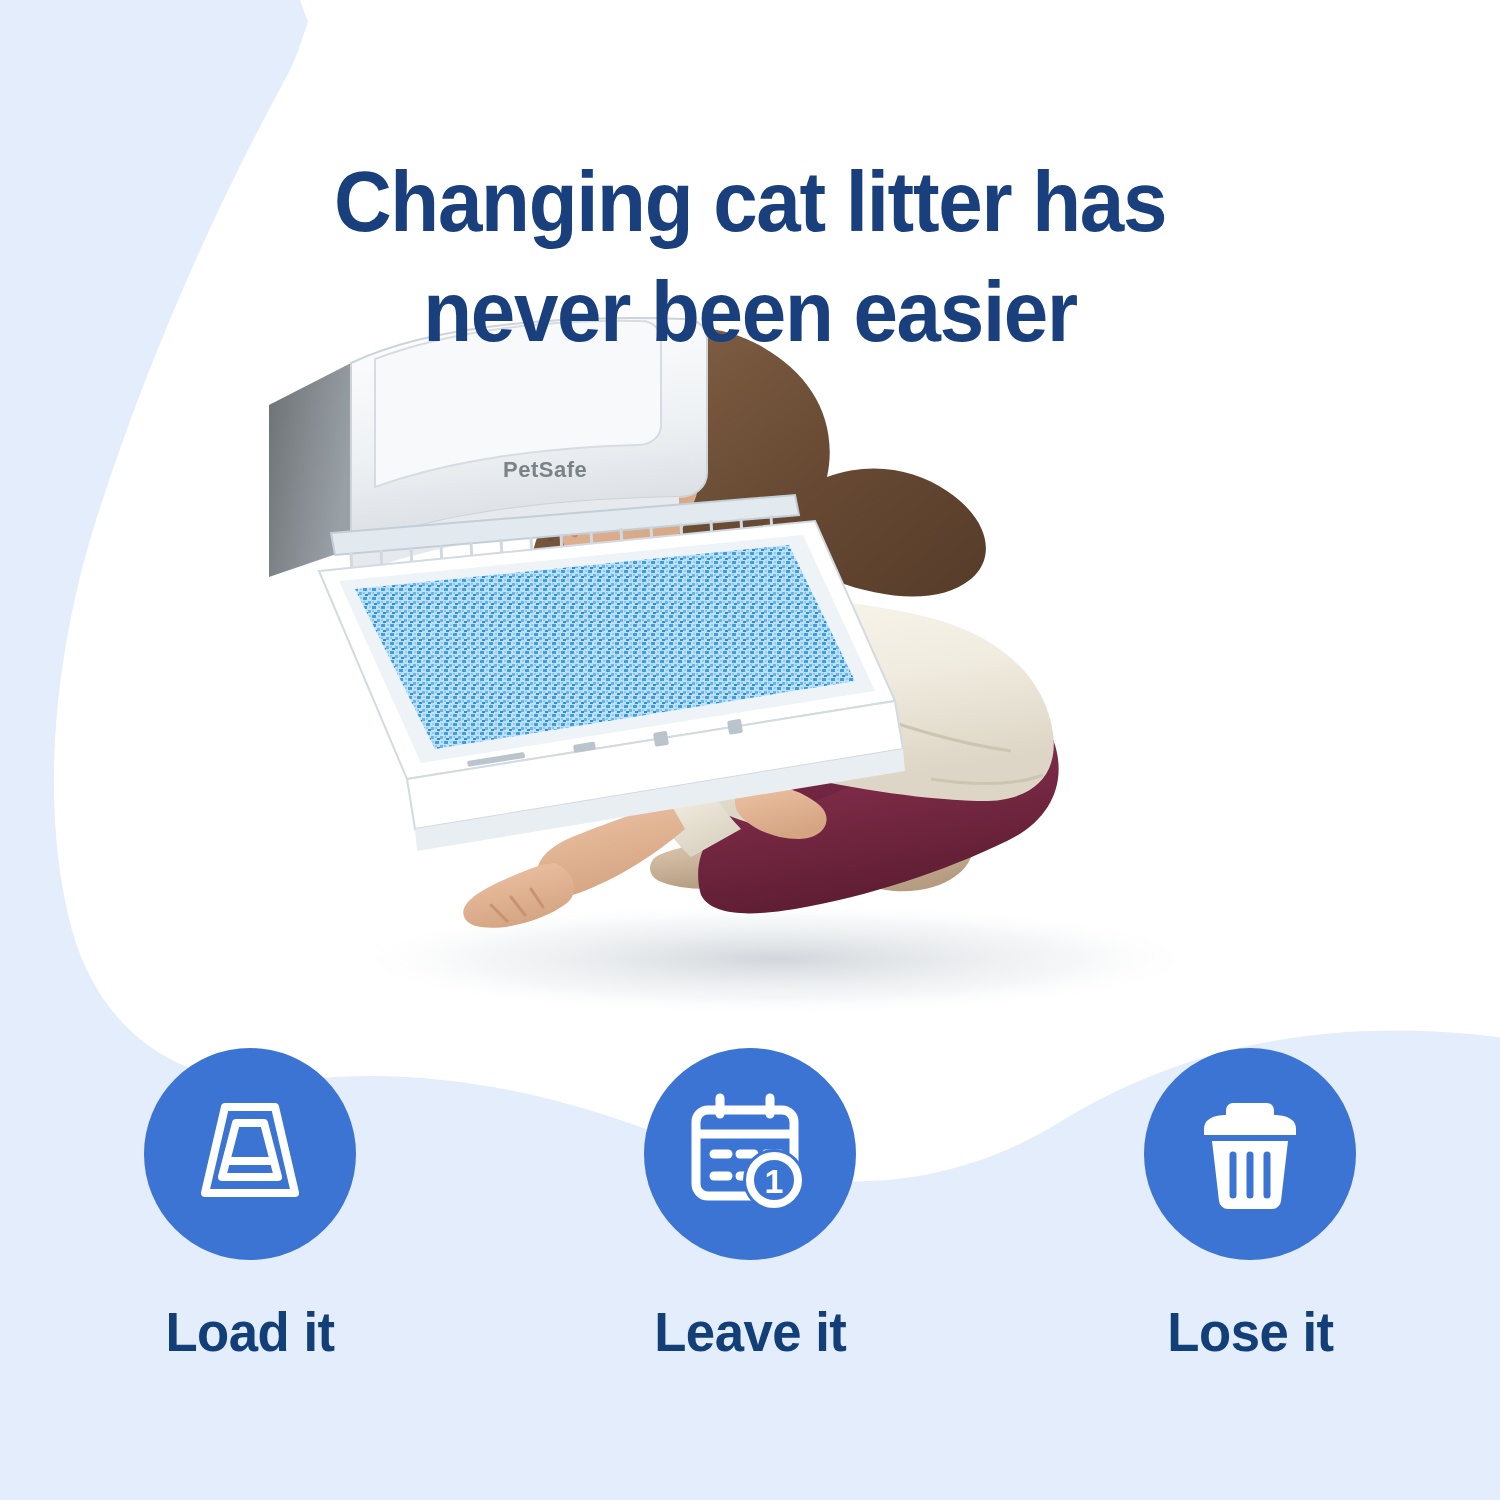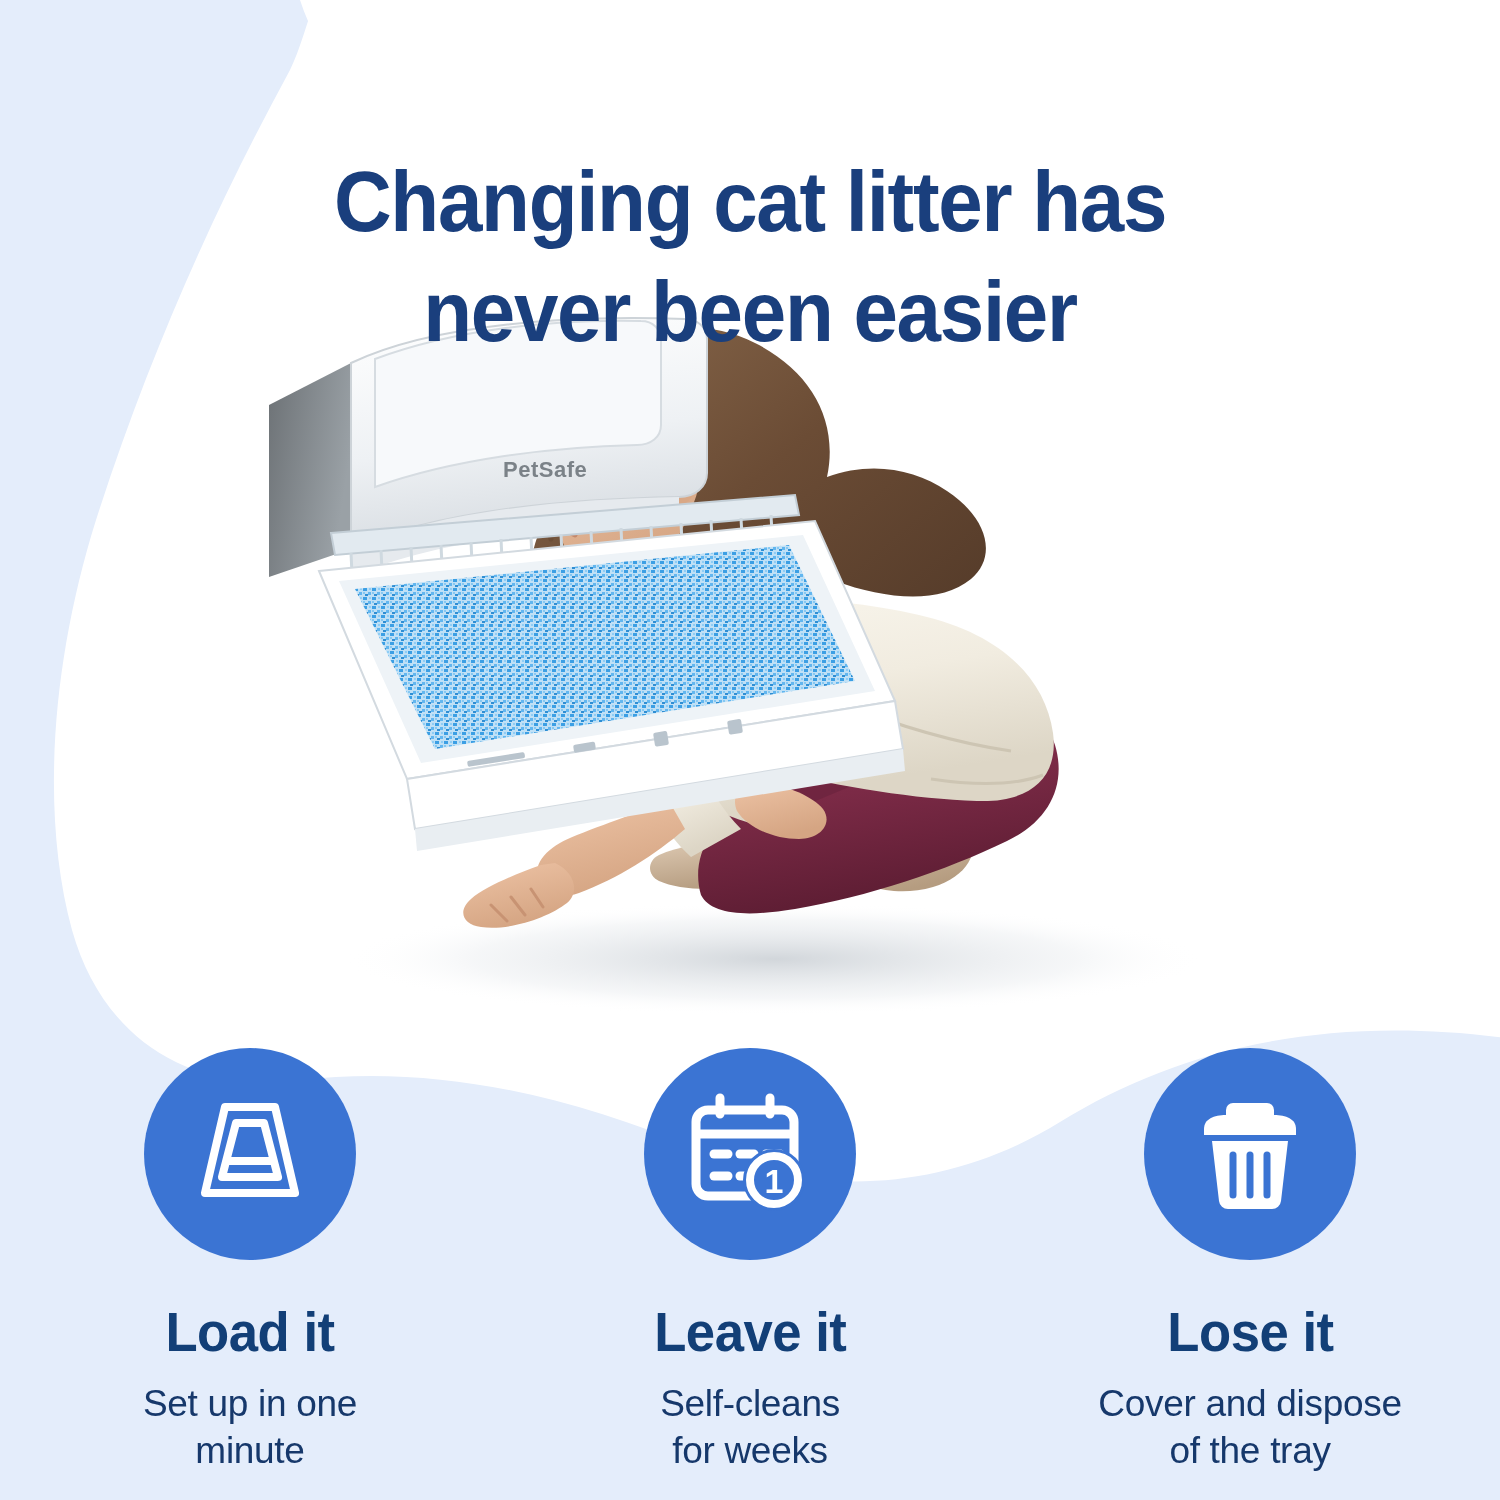--- a/index.html
+++ b/index.html
@@ -297,22 +297,20 @@
 
     <div class="feature">
       <div class="badge">
         <svg width="130" height="130" viewBox="0 0 130 130" aria-hidden="true">
           <path d="M40 18 H90 L110 104 H20 Z" fill="none" stroke="#ffffff" stroke-width="8" stroke-linejoin="round"></path>
           <path d="M51 34 H79 L93 88 H37 Z" fill="none" stroke="#ffffff" stroke-width="8" stroke-linejoin="round"></path>
           <path d="M41 72 H89" stroke="#ffffff" stroke-width="8" stroke-linecap="butt"></path>
         </svg>
       </div>
       <div class="f-title">Load it</div>
-      <div class="f-sub">Set up in one
-minute</div>
     </div>
 
     <div class="feature">
       <div class="badge">
         <svg width="132" height="132" viewBox="0 0 132 132" aria-hidden="true">
 
           <rect x="12" y="22" width="98" height="86" rx="12" fill="none" stroke="#ffffff" stroke-width="9"></rect>
           <path d="M12 46 H110" stroke="#ffffff" stroke-width="9"></path>
 
           <path d="M36 10 V26 M86 10 V26" stroke="#ffffff" stroke-width="9" stroke-linecap="round"></path>
@@ -324,40 +322,36 @@
             <path d="M30 88 H44"></path>
               <path d="M56 88 H70"></path>
           </g>
 
           <circle cx="90" cy="92" r="31" fill="#3b74d3"></circle>
           <circle cx="90" cy="92" r="24" fill="none" stroke="#ffffff" stroke-width="8"></circle>
           <text x="90" y="105" text-anchor="middle" fill="#ffffff" font-family="Liberation Sans, sans-serif" font-size="34" font-weight="bold">1</text>
         </svg>
       </div>
       <div class="f-title">Leave it</div>
-      <div class="f-sub">Self-cleans
-for weeks</div>
     </div>
 
     <div class="feature">
       <div class="badge">
         <svg width="124" height="130" viewBox="0 0 124 130" aria-hidden="true">
 
           <path d="M45 14 H79 A7 7 0 0 1 86 21 V26 H38 V21 A7 7 0 0 1 45 14 Z" fill="#ffffff"></path>
 
           <path d="M16 40 C16 30 26 26 38 26 H86 C98 26 108 30 108 40 L108 46 H16 Z" fill="#ffffff"></path>
 
           <path d="M24 52 H100 L93 112 A9 9 0 0 1 84 120 H40 A9 9 0 0 1 31 112 Z" fill="#ffffff"></path>
 
           <g stroke="#3b74d3" stroke-width="7" stroke-linecap="round">
             <path d="M45 66 V106"></path>
               <path d="M62 66 V106"></path>
               <path d="M79 66 V106"></path>
           </g>
         </svg>
       </div>
       <div class="f-title">Lose it</div>
-      <div class="f-sub">Cover and dispose
-of the tray</div>
     </div>
 
   </div>
 </div>
 
 </body></html>

